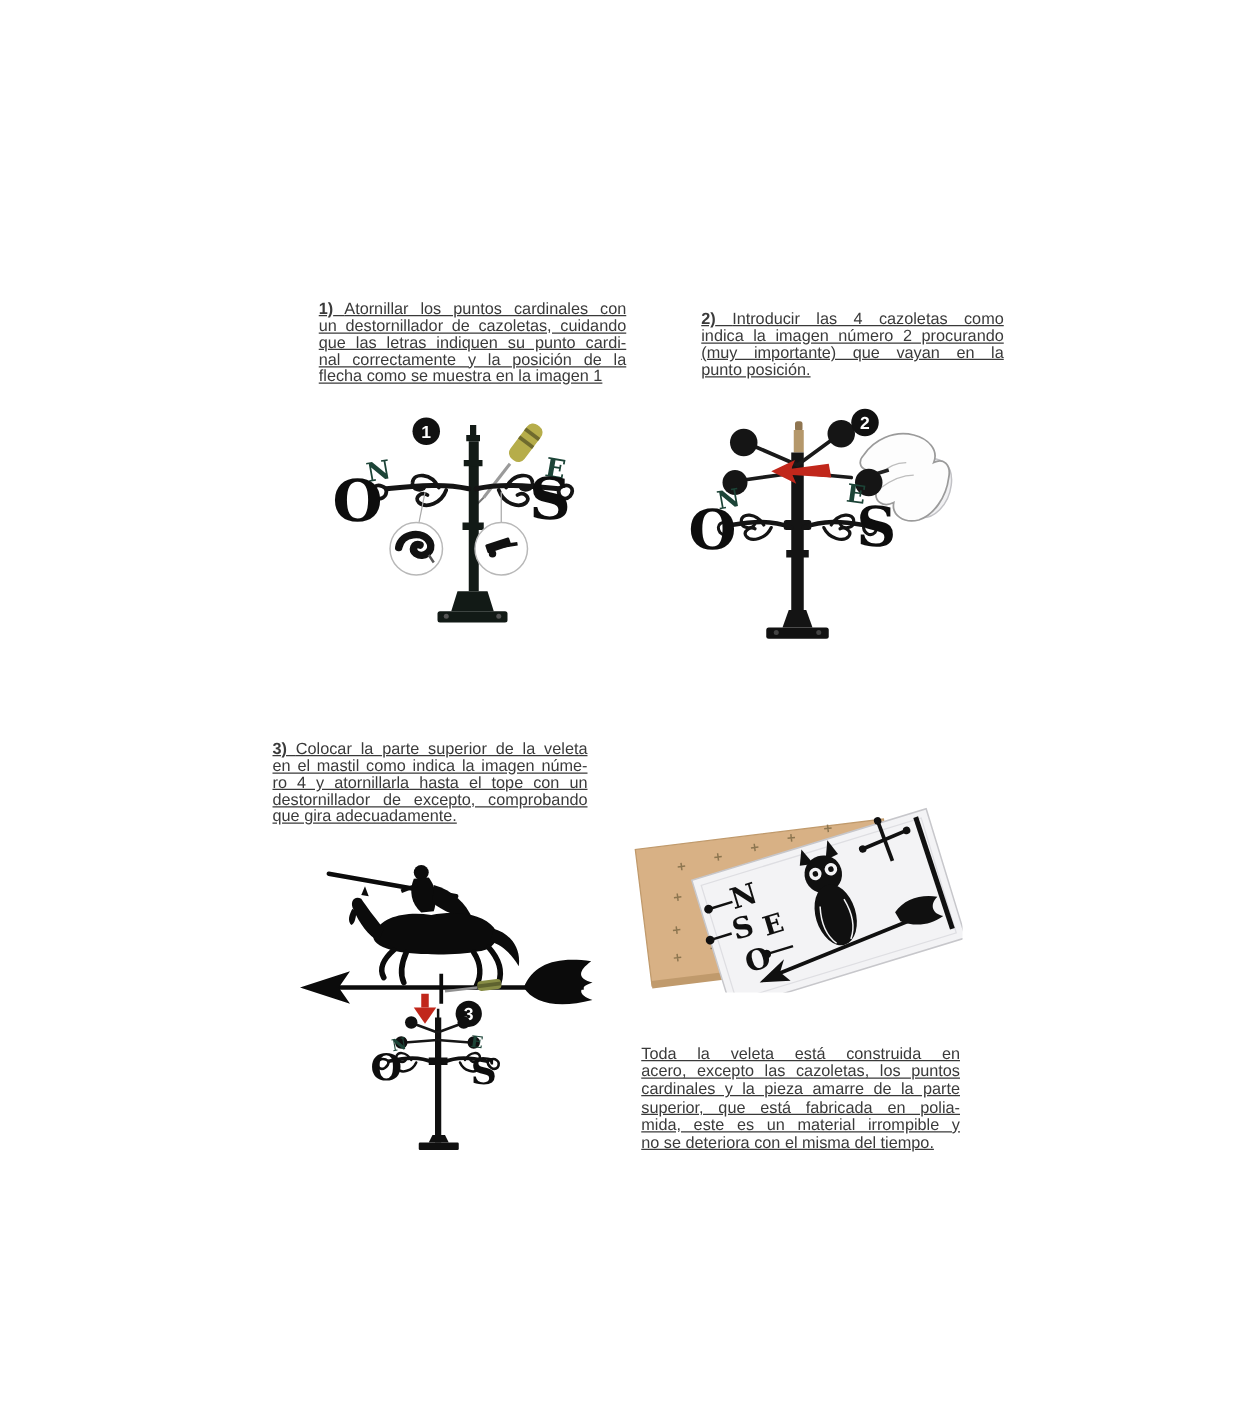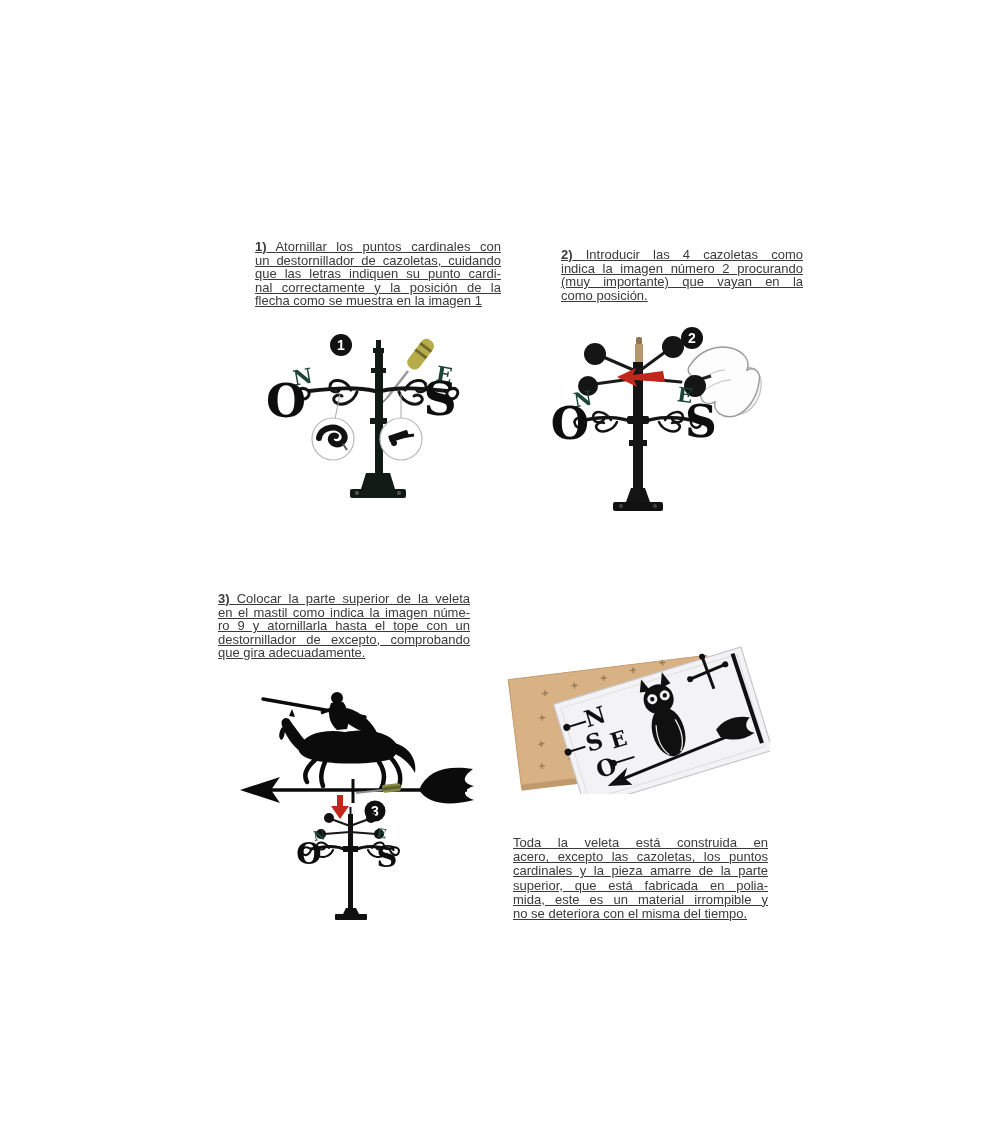--- a/index.html
+++ b/index.html
@@ -39,21 +39,21 @@
     <div class="ln">un destornillador de cazoletas, cuidando</div>
     <div class="ln">que las letras indiquen su punto cardi-</div>
     <div class="ln">nal correctamente y la posición de la</div>
     <div class="ln last">flecha como se muestra en la imagen 1</div>
   </div>
 
   <div class="txt" id="step2">
     <div class="ln"><b>2)</b> <span>Introducir las 4 cazoletas como</span></div>
     <div class="ln">indica la imagen número 2 procurando</div>
     <div class="ln">(muy importante) que vayan en la</div>
-    <div class="ln last">como posición.</div>
+    <div class="ln last">punto posición.</div>
   </div>
 
   <svg class="fig" id="fig1" width="222" height="182" viewBox="0 0 222 182">
 
     <g>
       <circle cx="88" cy="17" r="11" fill="#111"></circle>
       <text class="badge" x="88" y="22">1</text>
     </g>
 
     <g>
@@ -167,21 +167,21 @@
 
     <g>
       <circle cx="149" cy="18" r="11" fill="#111"></circle>
       <text class="badge" x="149" y="23">2</text>
     </g>
   </svg>
 
   <div class="txt" id="step3">
     <div class="ln"><b>3)</b> <span>Colocar la parte superior de la veleta</span></div>
     <div class="ln">en el mastil como indica la imagen núme-</div>
-    <div class="ln">ro 9 y atornillarla hasta el tope con un</div>
+    <div class="ln">ro 4 y atornillarla hasta el tope con un</div>
     <div class="ln">destornillador de excepto, comprobando</div>
     <div class="ln last">que gira adecuadamente.</div>
   </div>
 
 
   <svg class="fig" id="figpack" width="264" height="148" viewBox="0 0 264 148">
     <g transform="rotate(-7 100 75)">
       <rect x="8" y="22" width="200" height="110" fill="#d8b185" stroke="#c09a6c"></rect>
       <rect x="8" y="128" width="200" height="6" fill="#c09a6c"></rect>
       <g stroke="#8d7650" stroke-width="1.2">

